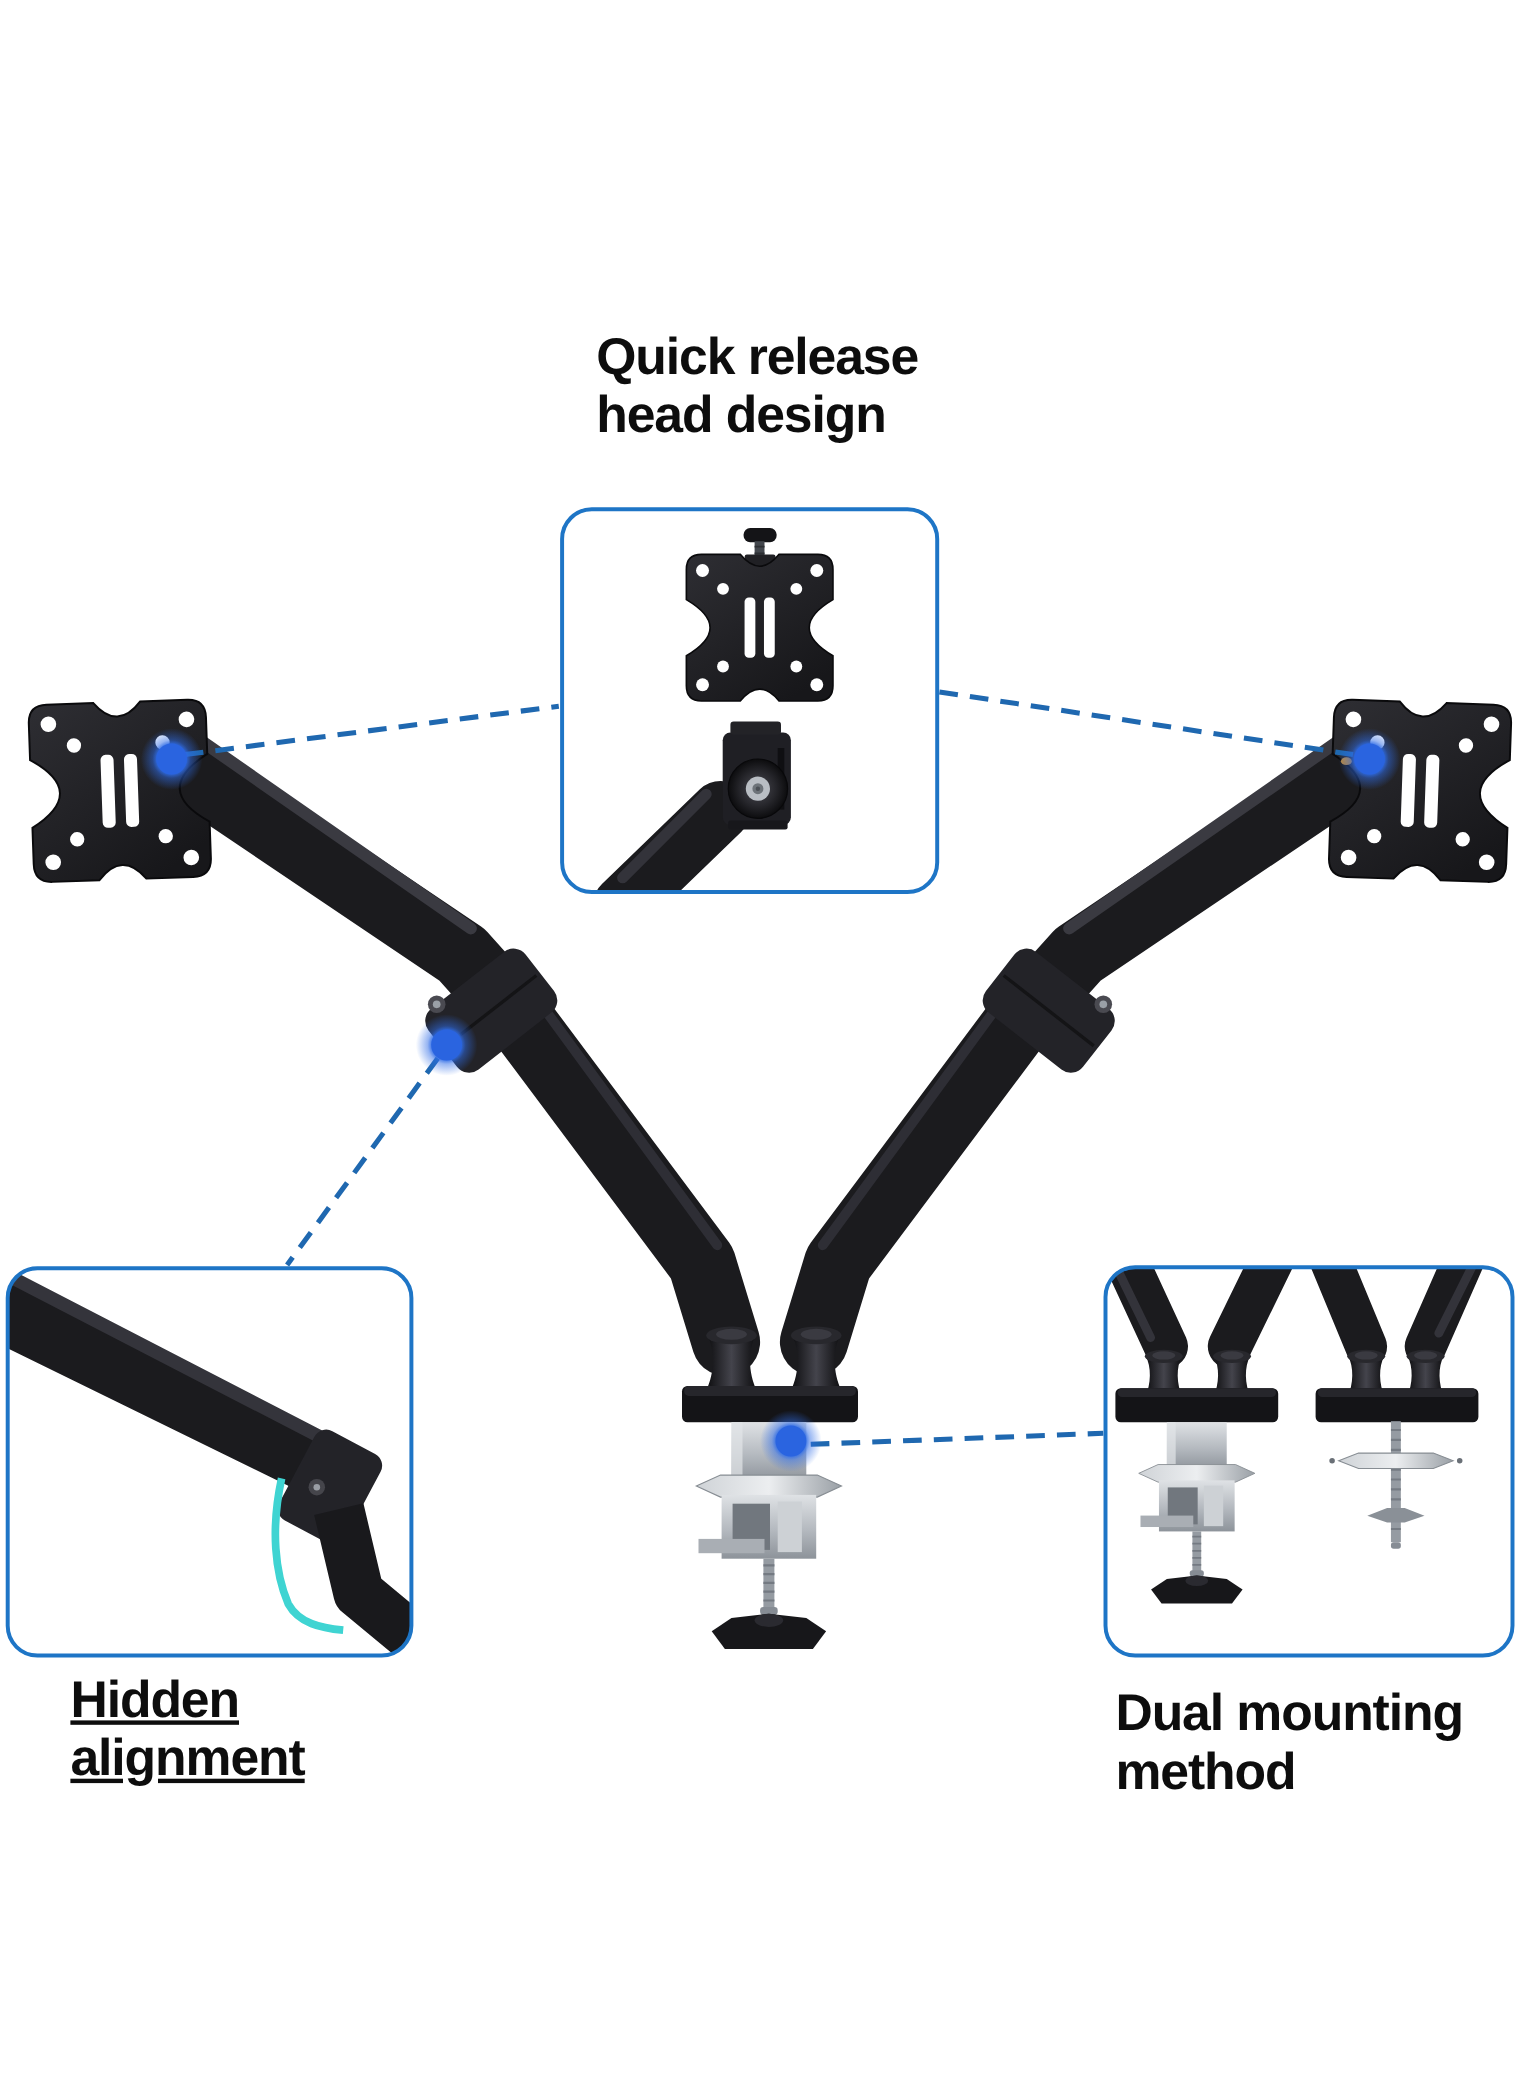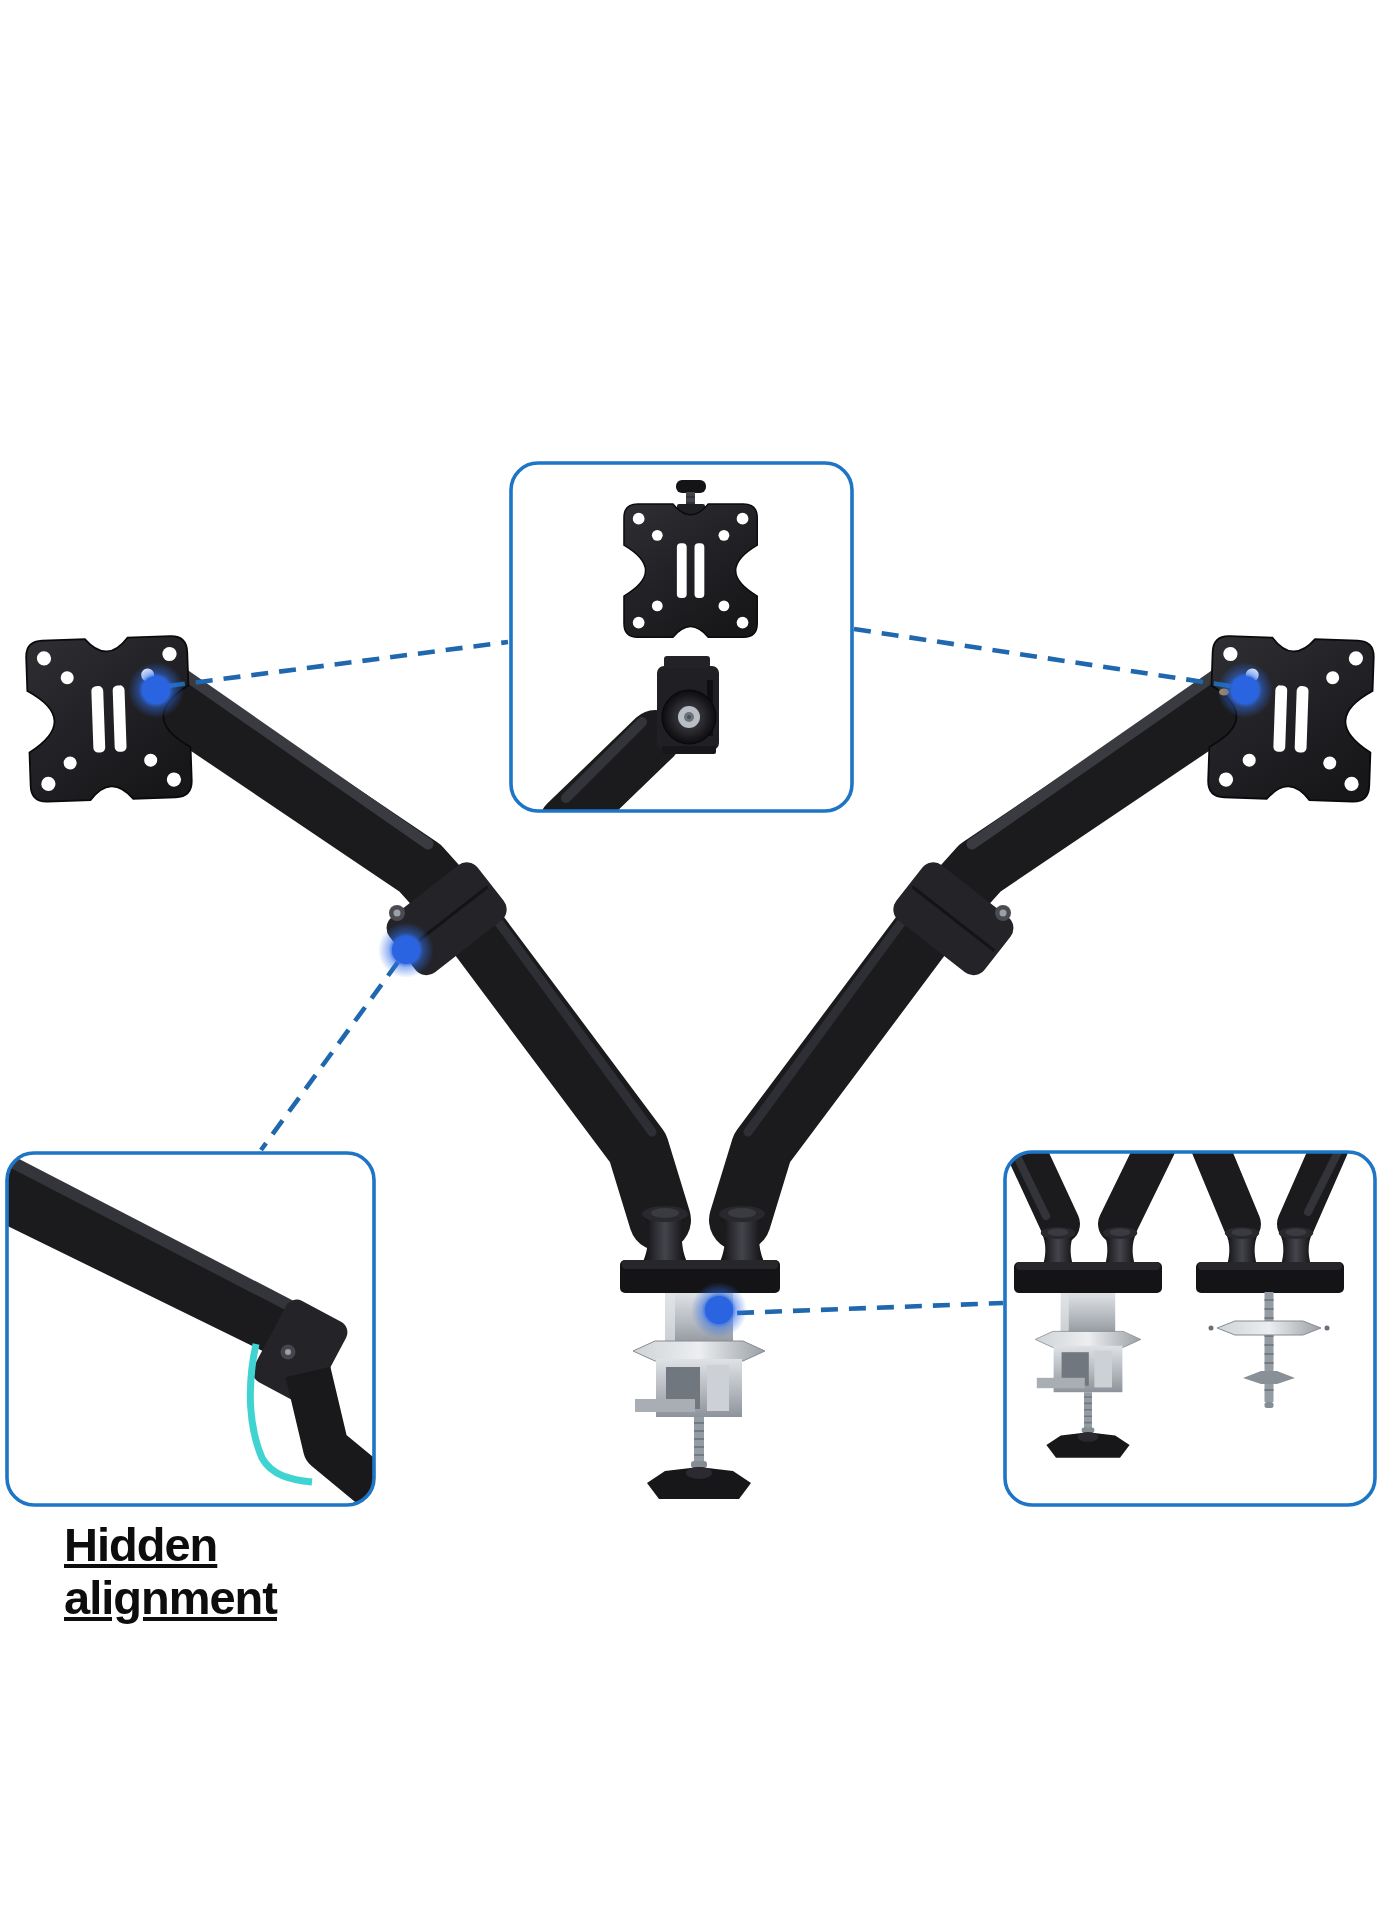--- a/index.html
+++ b/index.html
@@ -232,16 +232,20 @@
         <use href="#postSym" transform="translate(1296,1233) scale(0.75)"></use>
         <rect x="1196" y="1262" width="148" height="31" rx="5" fill="#141417"></rect>
         <rect x="1198" y="1262" width="144" height="8" rx="4" fill="#26262b"></rect>
         <use href="#gromSym" transform="translate(1269,1292)"></use>
       </g>
     </g>
     <rect x="1005" y="1152" width="370" height="353" rx="27" fill="none" stroke="#1e75c6" stroke-width="3.6"></rect>
   </g>
 </svg>
 
+<div class="label label-top">Quick release
+head design</div>
 <div class="label label-bl">Hidden
 alignment</div>
+<div class="label label-br">Dual mounting
+method</div>
 
 </div>
 
 </body></html>

